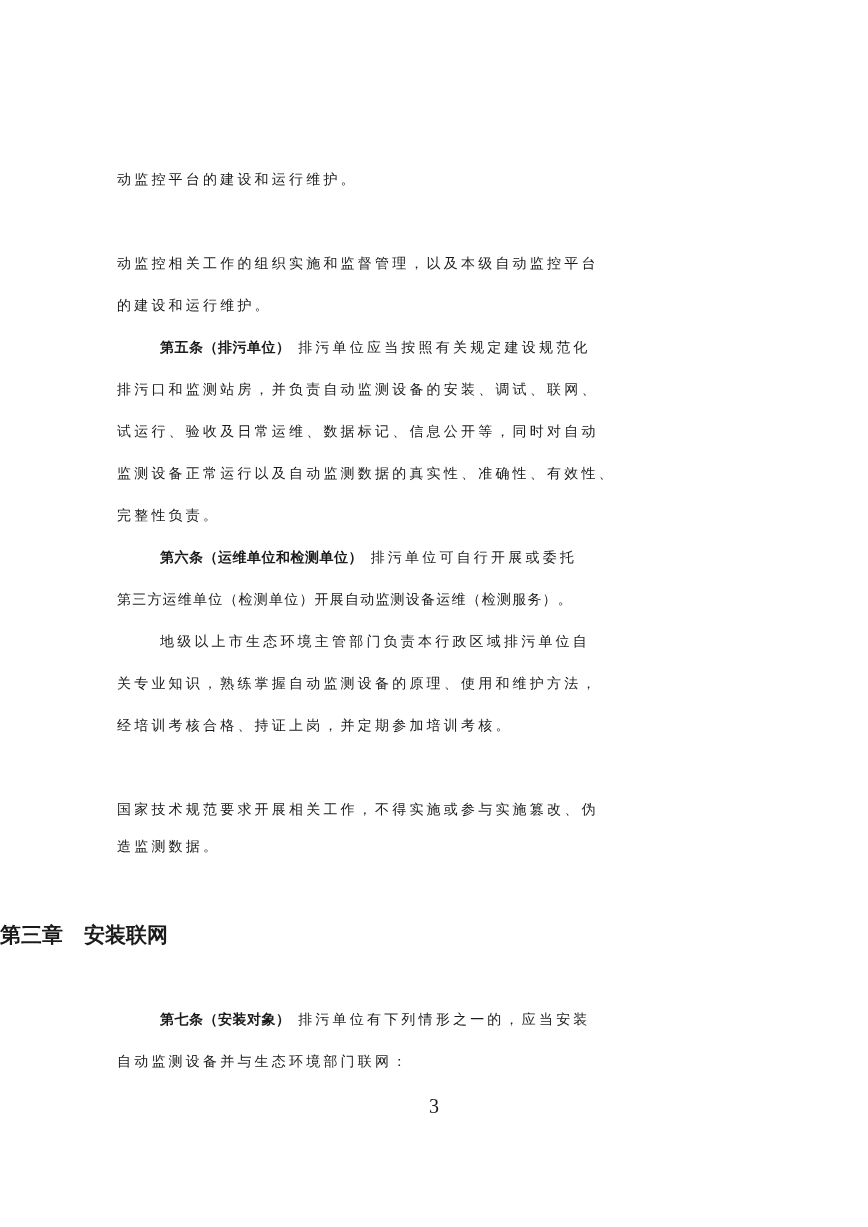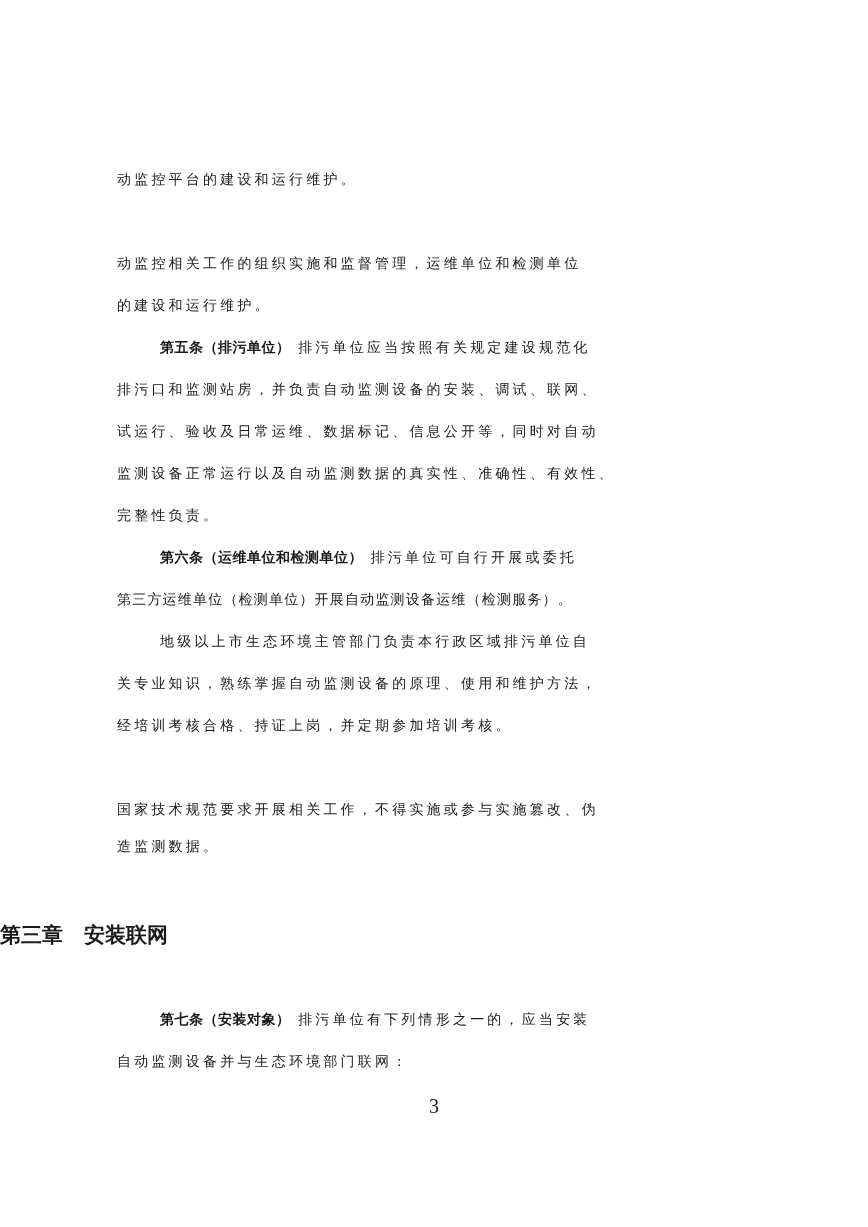--- a/index.html
+++ b/index.html
@@ -14,21 +14,21 @@
              font-family: "DejaVu Sans", "Liberation Sans", sans-serif; font-weight: bold; }
   .pagenum { position: absolute; left: 0; width: 868px; text-align: center; font-size: 20px; top: 1095px;
              font-family: "Liberation Serif", serif; }
 </style>
 </head>
 <body>
 
 <div class="page">
   <div class="line" style="top:164px">动监控平台的建设和运行维护。</div>
 
-  <div class="line" style="top:248px">动监控相关工作的组织实施和监督管理，运维单位和检测单位</div>
+  <div class="line" style="top:248px">动监控相关工作的组织实施和监督管理，以及本级自动监控平台</div>
   <div class="line" style="top:290px">的建设和运行维护。</div>
 
   <div class="line indent" style="top:332px">
     <span class="bold">第五条（排污单位）</span>
     <span>排污单位应当按照有关规定建设规范化</span>
   </div>
   <div class="line" style="top:374px">排污口和监测站房，并负责自动监测设备的安装、调试、联网、</div>
   <div class="line" style="top:416px">试运行、验收及日常运维、数据标记、信息公开等，同时对自动</div>
   <div class="line" style="top:458px">监测设备正常运行以及自动监测数据的真实性、准确性、有效性、</div>
   <div class="line" style="top:500px">完整性负责。</div>

